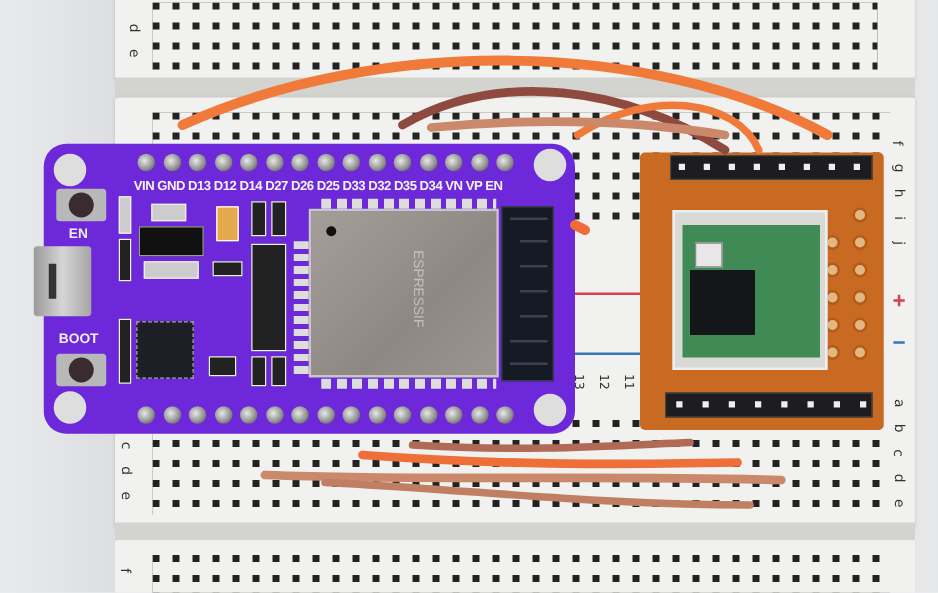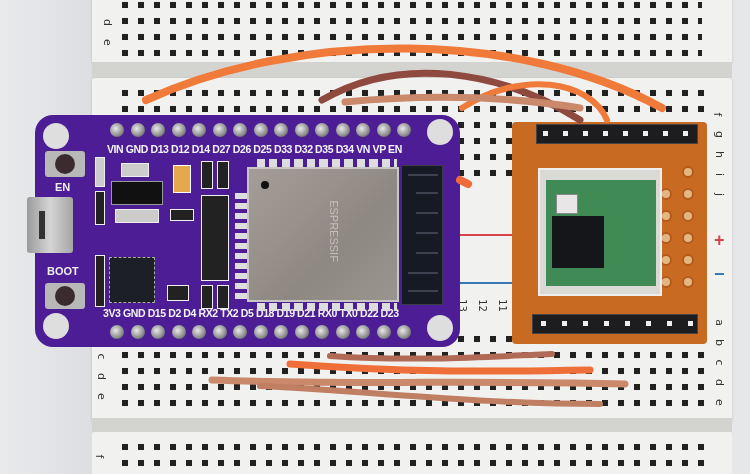--- a/index.html
+++ b/index.html
@@ -18,21 +18,21 @@
       #222; }
 
   .rail-line { position: absolute; height: 2px; }
 
   .lbl { position: absolute; font-size: 11px; color: #333; font-family: "DejaVu Sans", sans-serif; transform: rotate(90deg); }
   .plus { position: absolute; font-size: 18px; color: #d8424c; font-weight: bold; }
   .minus { position: absolute; font-size: 18px; color: #3877b5; font-weight: bold; }
   .num { position: absolute; font-size: 10px; color: #333; transform: rotate(90deg); font-family: "DejaVu Sans", sans-serif; }
 
   
-  .esp { position: absolute; left: 35px; top: 115px; width: 425px; height: 232px; background: #4c1d95; border-radius: 18px; }
+  .esp { position: absolute; left: 35px; top: 115px; width: 425px; height: 232px; background: #6d28d9; border-radius: 18px; }
   .mhole { position: absolute; width: 26px; height: 26px; border-radius: 50%; background: #dedede; }
   .pin { position: absolute; width: 14px; height: 14px; border-radius: 50%; background: radial-gradient(circle at 40% 40%, #e8e8e8, #8c8c8c 60%, #3a3a3a); }
   .pinlabels { position: absolute; color: #f4f4f4; font-size: 10.5px; font-weight: bold; letter-spacing: -0.4px; white-space: nowrap; }
   .shield { position: absolute; left: 212px; top: 52px; width: 152px; height: 135px; background: linear-gradient(135deg,#a59e98,#8e8883 60%,#9b958f); border: 2px solid #c9c7c3; }
   .shield .dot { position: absolute; left: 12px; top: 12px; width: 8px; height: 8px; border-radius: 50%; background: #111; }
   .shield .mark { position: absolute; color: rgba(230,225,220,0.6); font-size: 11px; transform: rotate(90deg); white-space: nowrap; }
   .pads-v { position: absolute; width: 12px; background: repeating-linear-gradient(180deg,#ddd 0 6px, transparent 6px 10px); }
   .pads-h { position: absolute; height: 8px; background: repeating-linear-gradient(90deg,#ddd 0 8px, transparent 8px 12.5px); }
   .antenna { position: absolute; left: 366px; top: 50px; width: 42px; height: 140px; background: #161a24; border: 1px solid #3b3e48; }
   .antenna .t { position: absolute; right: 4px; height: 2px; background: #3e4250; }
@@ -139,21 +139,20 @@
       <div class="pin" style="left:123px"></div>
       <div class="pin" style="left:143.5px"></div>
       <div class="pin" style="left:164px"></div>
       <div class="pin" style="left:184.5px"></div>
       <div class="pin" style="left:205px"></div>
       <div class="pin" style="left:225.5px"></div>
       <div class="pin" style="left:246px"></div>
       <div class="pin" style="left:266.5px"></div>
       <div class="pin" style="left:287px"></div>
   </div>
-  <div class="pinlabels" style="left:68px; top:192px;">3V3 GND D15  D2  D4  RX2 TX2 D5  D18 D19 D21 RX0 TX0 D22 D23</div>
 
   <div class="pads-h" style="left:222px; top:44px; width:140px;"></div>
   <div class="pads-h" style="left:222px; top:188px; width:140px;"></div>
   <div class="pads-v" style="left:200px; top:78px; height:110px;"></div>
   <div class="shield">
     <div class="dot"></div>
     <span class="mark" style="left:54px; top:56px;">ESPRESSIF</span>
   </div>
   <div class="antenna">
     <div class="t" style="top:8px; width:30px;"></div>

